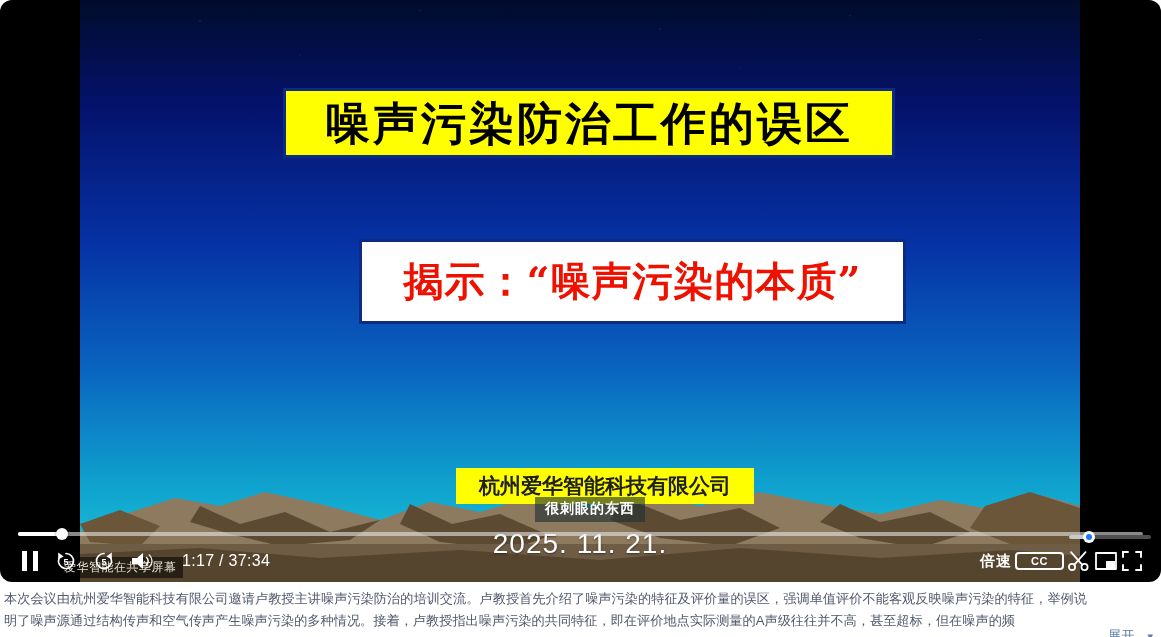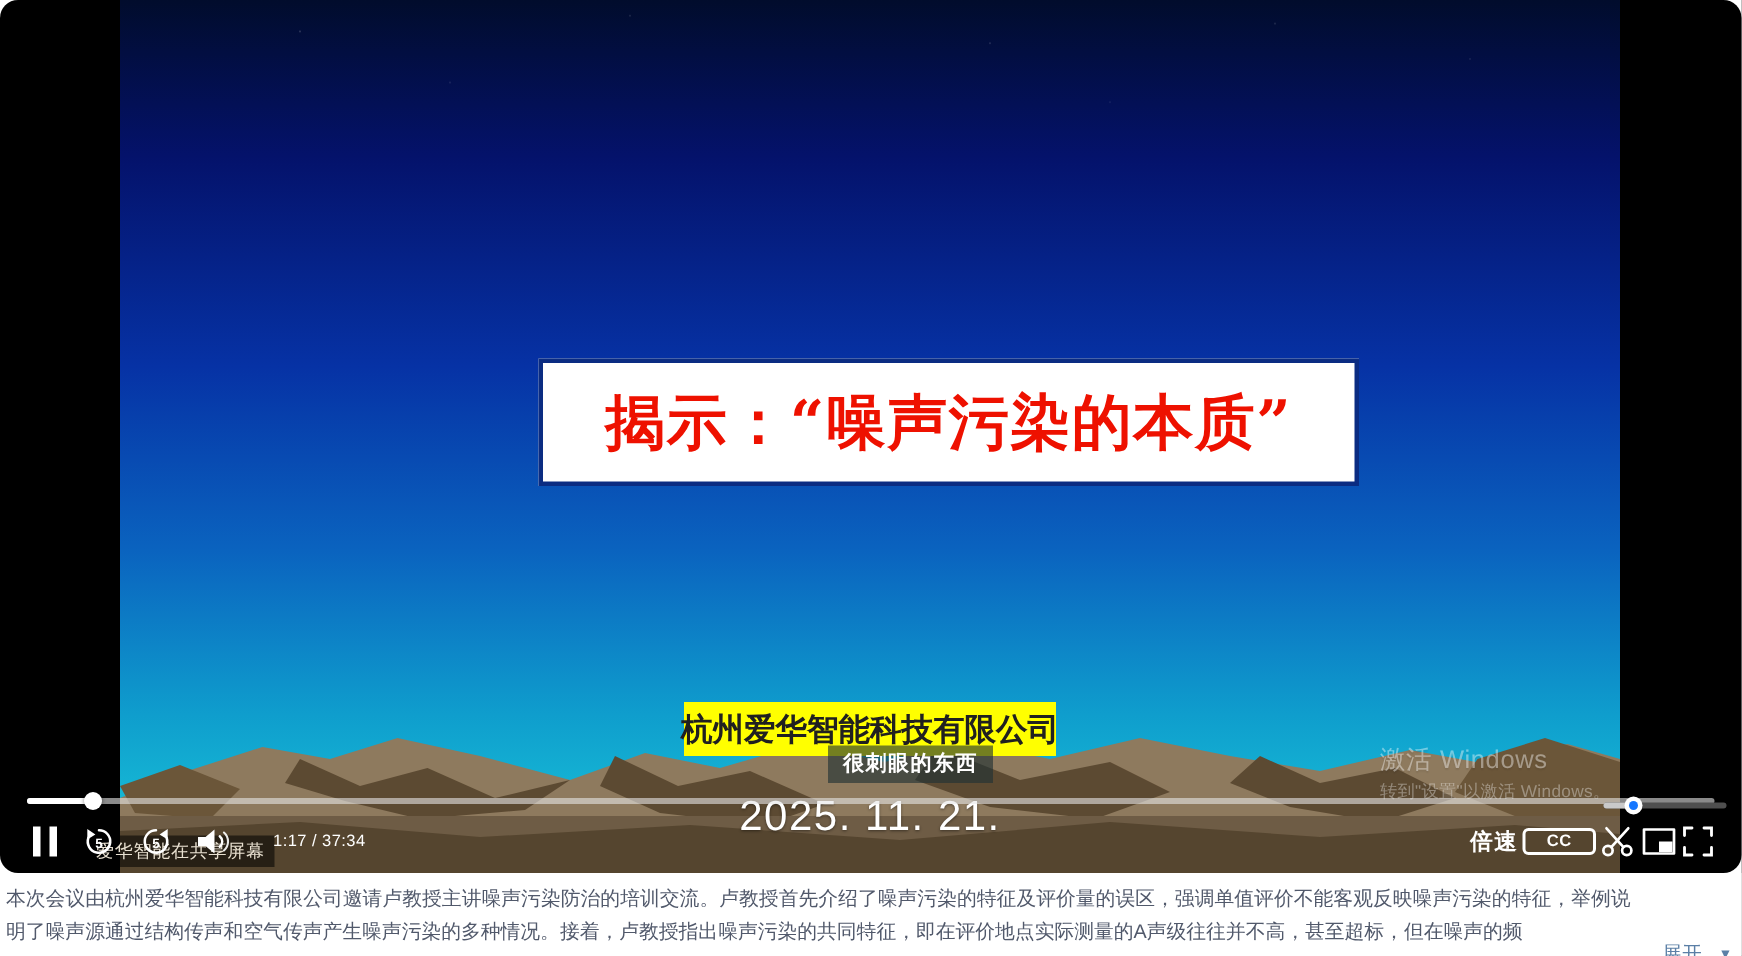--- a/index.html
+++ b/index.html
@@ -87,21 +87,21 @@
     white-space: nowrap;
   }
 
   
   .mtn { position: absolute; left: 0; bottom: 0; width: 100%; }
 
   
   #company-box {
     position: absolute;
     left: 376px; top: 468px;
-    width: 248px; height: 36px;
+    width: 298px; height: 36px;
     background: #ffff00;
     display: flex; align-items: center; justify-content: center;
   }
   #company-text {
     font-family: "DejaVu Sans", "Liberation Sans", sans-serif;
     font-size: 21px;
     font-weight: 700;
     color: #202020;
     white-space: nowrap;
   }
@@ -114,21 +114,21 @@
     font-family: Liberation Sans, sans-serif;
     font-size: 28px;
     color: #ffffff;
     letter-spacing: 1px;
     text-shadow: 0 1px 2px rgba(0,0,0,.45);
   }
 
   
   #caption-chip {
     position: absolute;
-    left: 472px; top: 497px;
+    left: 455px; top: 497px;
     padding: 3px 10px 4px;
     background: rgba(30,48,52,.62);
     color: #ffffff;
     font-size: 14px;
     font-weight: 700;
     letter-spacing: 1px;
     white-space: nowrap;
   }
 
   
@@ -200,21 +200,21 @@
     display: flex; align-items: center; justify-content: center;
     color: #ffffff;
     cursor: pointer;
     user-select: none;
   }
   #ctrl-left { display: flex; align-items: center; gap: 14px; padding-left: 20px; }
   #ctrl-right { display: flex; align-items: center; gap: 3px; margin-left: auto; padding-right: 18px; }
 
   #time-display {
     color: #ffffff;
-    font-size: 11px;
+    font-size: 16px;
     font-weight: 500;
     margin-left: 14px;
     letter-spacing: .3px;
     white-space: nowrap;
   }
   #speed-button {
     color: #ffffff;
     font-size: 15px;
     font-weight: 700;
     letter-spacing: 1px;
@@ -308,37 +308,36 @@
       <polygon fill="#5c4a32" points="120,44 160,62 205,50 250,70 300,58 270,78 200,84 150,72 110,60"></polygon>
       <polygon fill="#5c4a32" points="330,42 372,62 420,52 470,74 430,88 360,80 320,62"></polygon>
       <polygon fill="#5c4a32" points="545,36 600,58 660,46 700,66 650,84 580,76 530,58"></polygon>
       <polygon fill="#5c4a32" points="760,42 800,60 850,50 890,70 840,86 780,76 740,60"></polygon>
       <polygon fill="#6b5639" points="905,44 950,30 1000,46 1000,90 940,86 890,66"></polygon>
       <polygon fill="#6b5639" points="0,62 40,48 80,64 60,84 10,80"></polygon>
       <rect fill="#6e5c45" x="0" y="82" width="1000" height="38"></rect>
       <polygon fill="#55452f" points="0,92 120,86 240,96 380,88 520,98 660,86 800,96 930,88 1000,94 1000,120 0,120"></polygon>
     </svg>
 
+    <div id="title-box">
+      <span id="title-text">噪声污染防治工作的误区</span>
+    </div>
 
     <div id="subtitle-box">
       <span id="subtitle-text">揭示：“噪声污染的本质”</span>
     </div>
 
     <div id="company-box">
       <span id="company-text">杭州爱华智能科技有限公司</span>
     </div>
 
     <div id="caption-chip">很刺眼的东西</div>
 
     <div id="slide-date">2025. 11. 21.</div>
 
-    <div id="activate-watermark">
-      <div id="activate-title">激活 Windows</div>
-      <div id="activate-sub">转到"设置"以激活 Windows。</div>
-    </div>
   </div>
 
   <div id="live-subtitle">爱华智能在共享屏幕</div>
 
   <div id="progress-row">
     <div id="progress-track">
       <div id="progress-fill" style="width: 3.9%;"></div>
       <div id="progress-handle" style="left: 3.9%;"></div>
     </div>
   </div>

